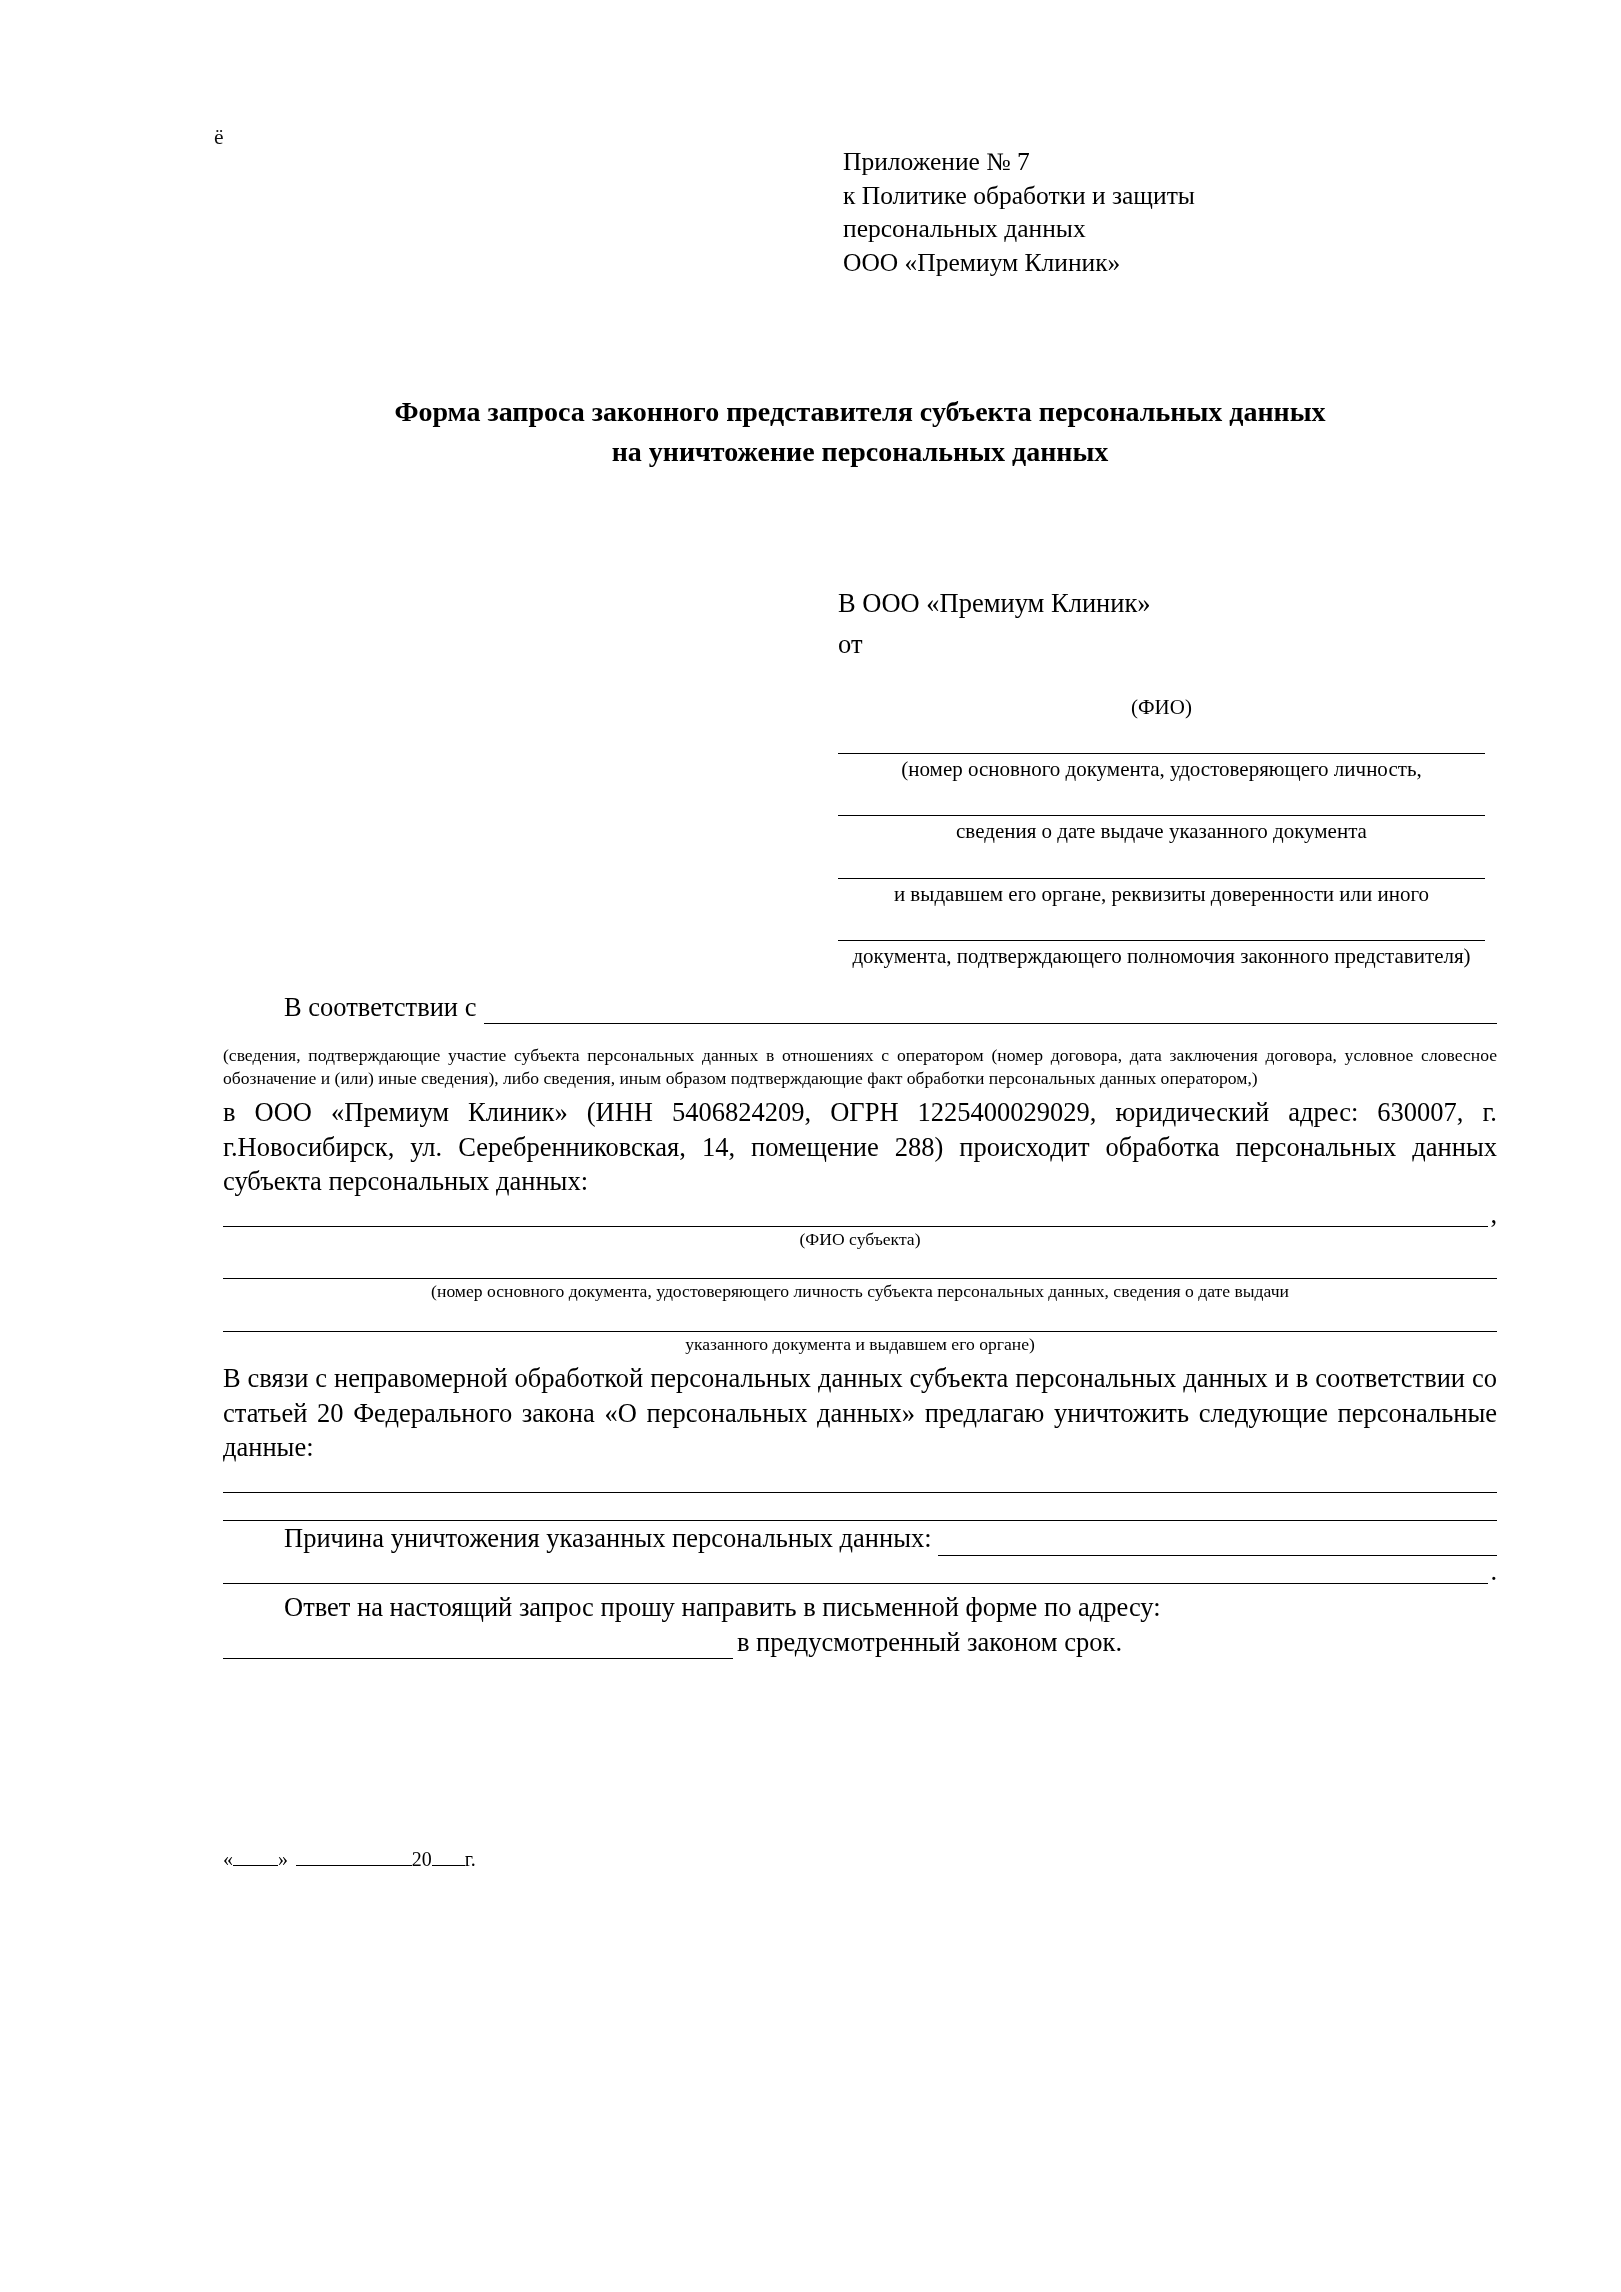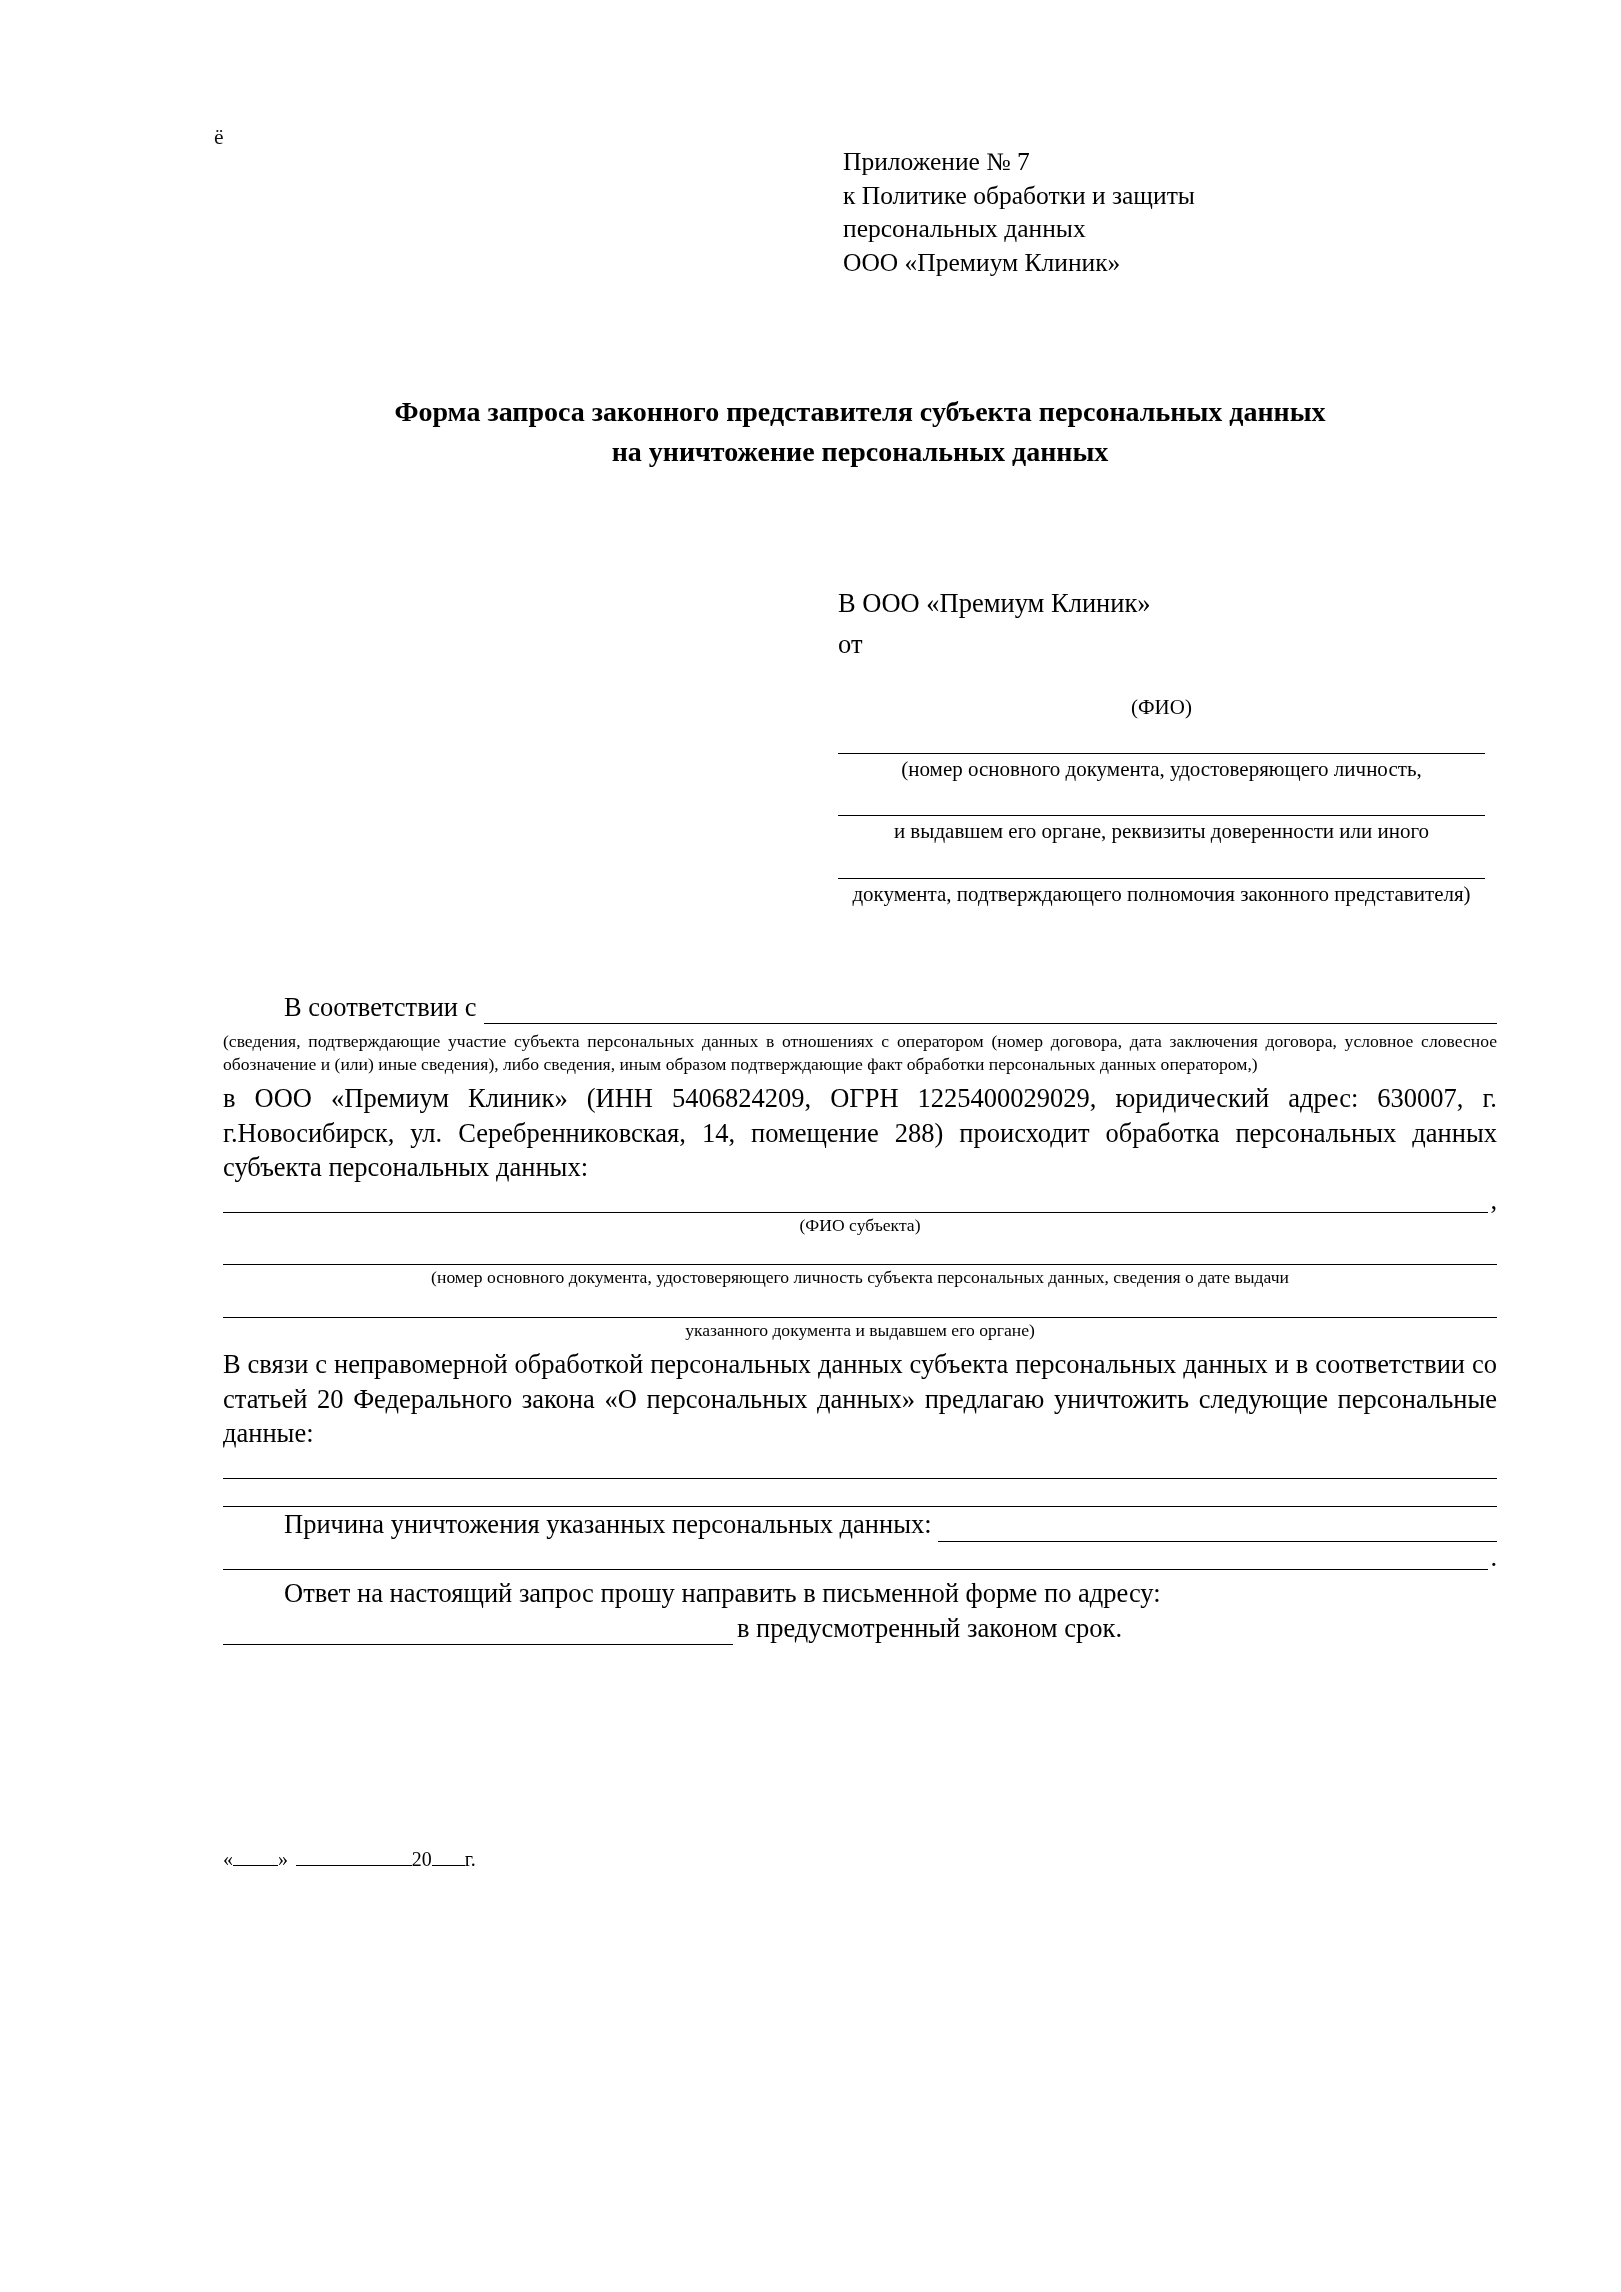--- a/index.html
+++ b/index.html
@@ -106,21 +106,21 @@
     gap: 7.8px;
   }
   .indent-row .lead {
     padding-left: 61px;
     white-space: nowrap;
   }
   .small-note {
     font-size: 17.6px;
     line-height: 1.28;
     text-align: justify;
-    margin-top: 6px;
+    margin-top: 20px;
   }
   .justified {
     text-align: justify;
     text-align-last: left;
     margin-top: 5.9px;
   }
   .cap-center {
     text-align: center;
     font-size: 17.6px;
     line-height: 1.3;
@@ -223,20 +223,24 @@
       <span class="lbl">от</span>
       <span class="rule"></span>
     </div>
     <div class="caption">(ФИО)</div>
 
     <div class="rule-group">
       <div class="full-rule"></div>
       <div class="caption">(номер основного документа, удостоверяющего личность,</div>
     </div>
 
+    <div class="rule-group">
+      <div class="full-rule"></div>
+      <div class="caption">сведения о дате выдаче указанного документа</div>
+    </div>
 
     <div class="rule-group">
       <div class="full-rule"></div>
       <div class="caption">и выдавшем его органе, реквизиты доверенности или иного</div>
     </div>
 
     <div class="rule-group">
       <div class="full-rule"></div>
       <div class="caption">документа, подтверждающего полномочия законного представителя)</div>
     </div>

